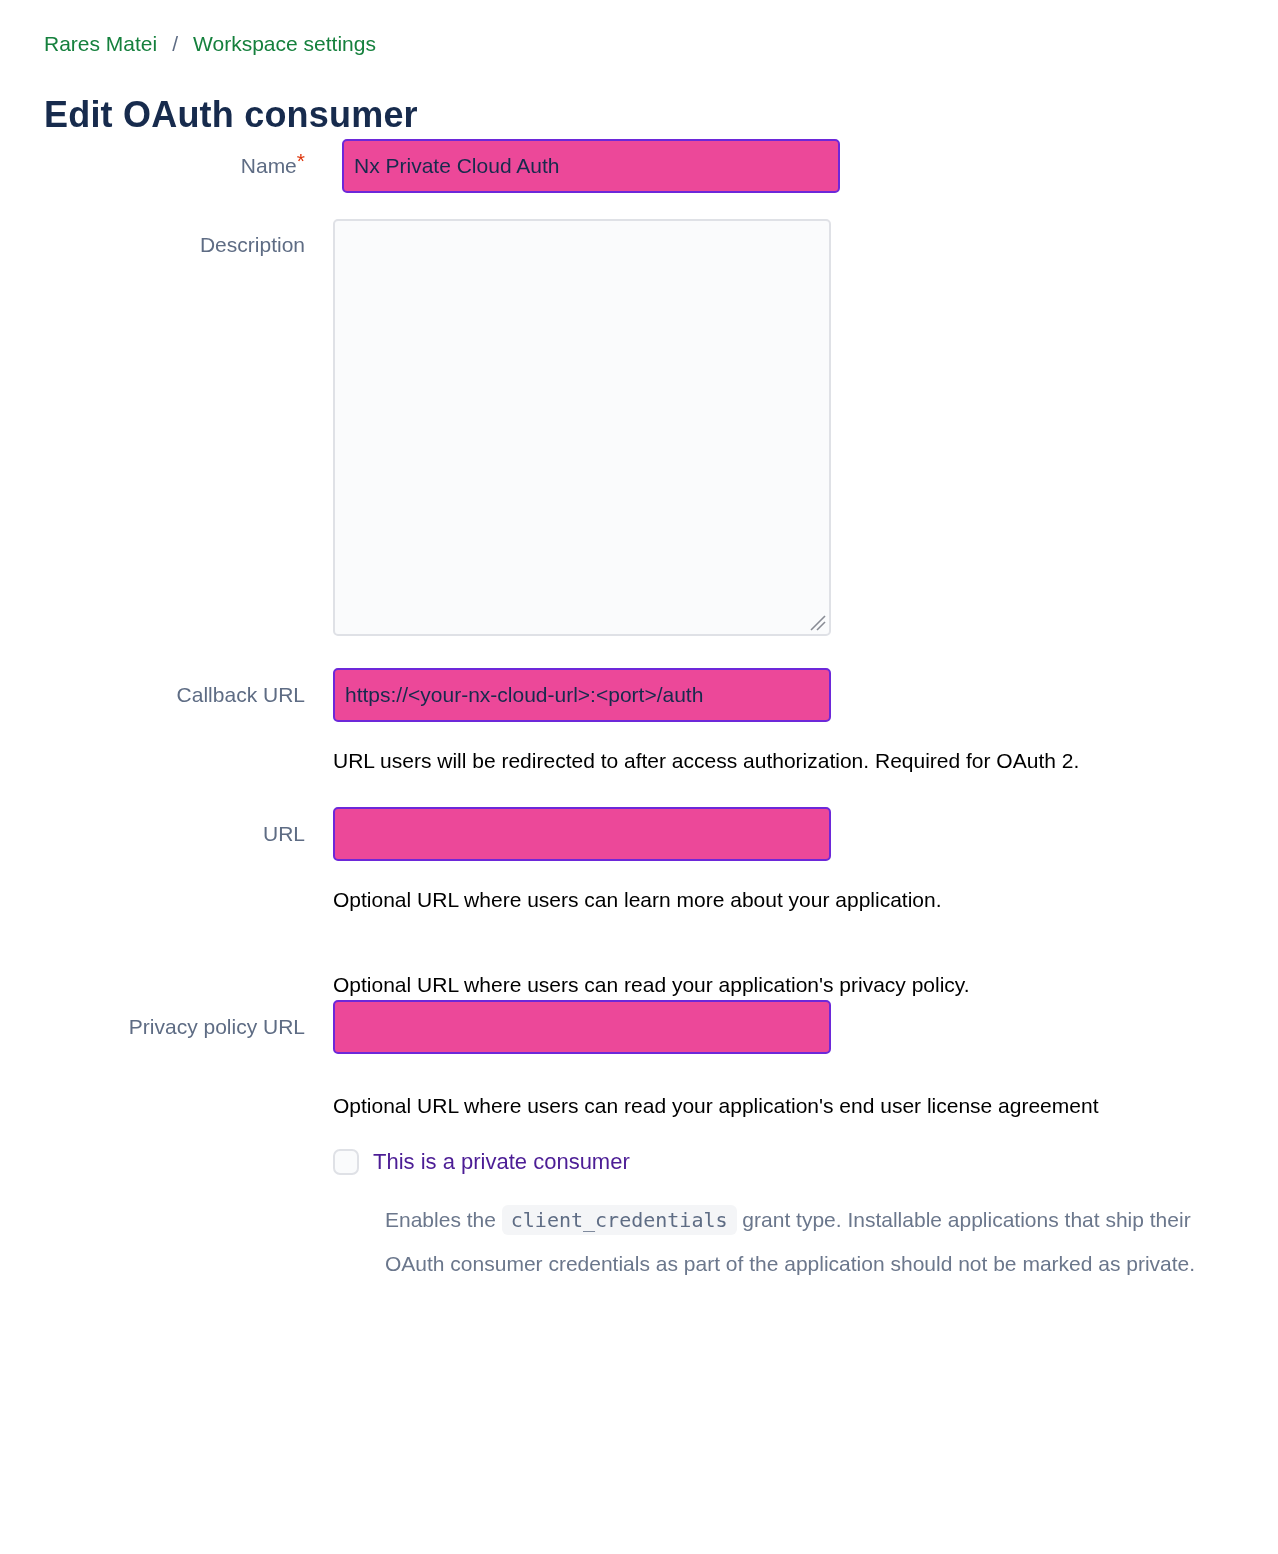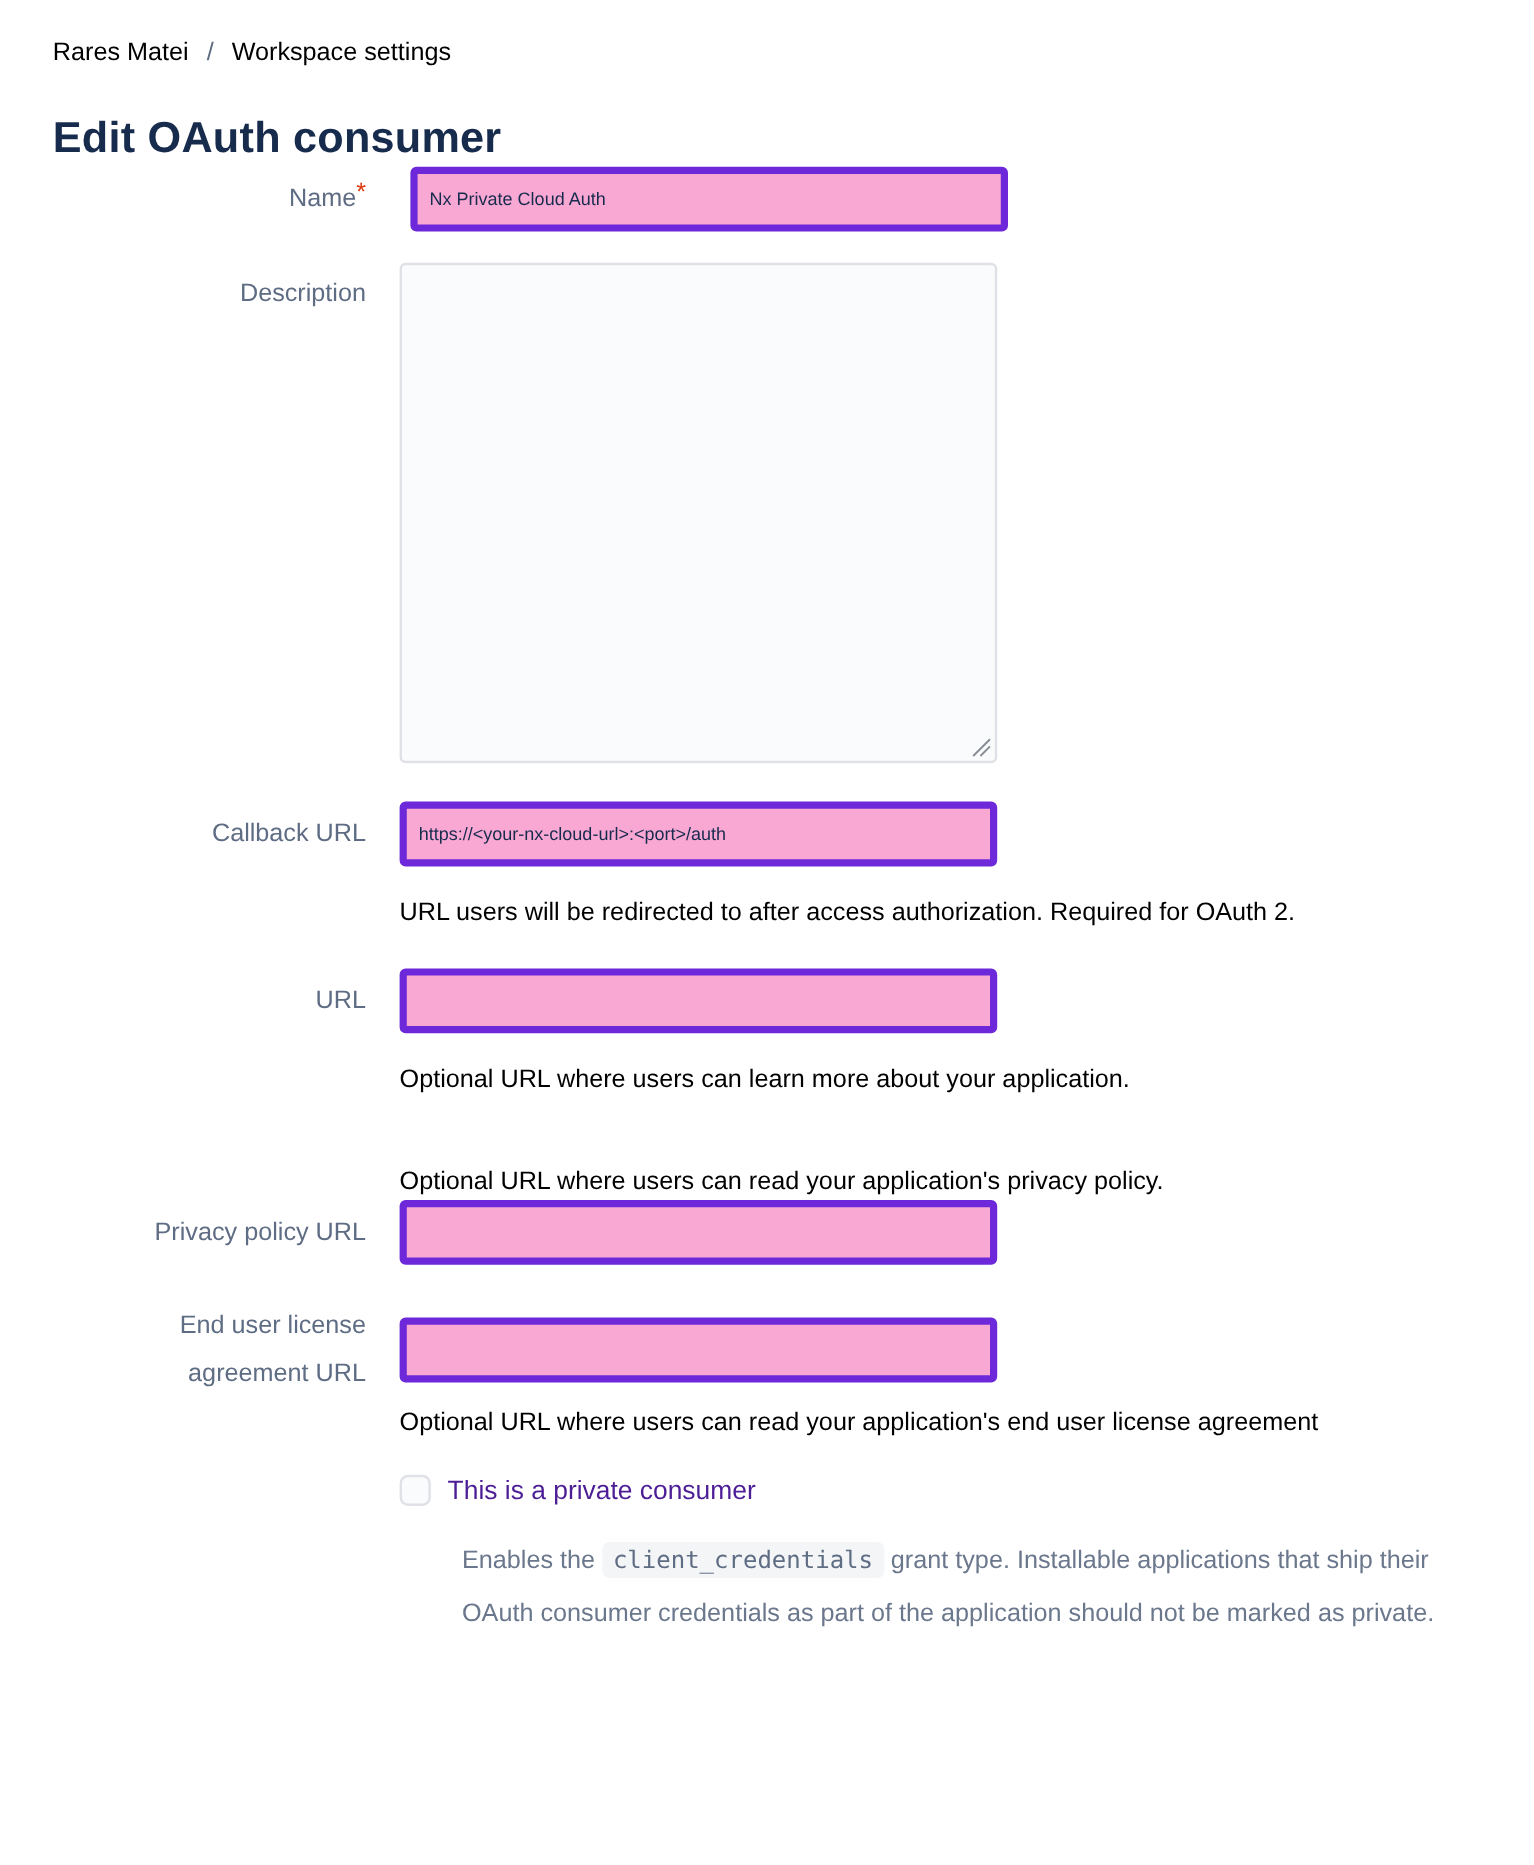--- a/index.html
+++ b/index.html
@@ -14,21 +14,21 @@
 
   
   .breadcrumb {
     display: flex;
     align-items: center;
     font-size: 21px;
     line-height: 28px;
     color: #5E6C84;
   }
   .breadcrumb a {
-    color: #000000;
+    color: #15803d;
     text-decoration: none;
     cursor: pointer;
   }
   .breadcrumb .sep { margin: 0 15px; color: #5E6C84; }
 
   
   h1.page-title {
     margin-top: 33px;
     font-size: 36px;
     line-height: 48px;
@@ -71,26 +71,26 @@
     text-align: right;
   }
   .row-name { margin-bottom: 26px; gap: 37px; }
   .row-desc { margin-bottom: 32px; }
   .field-group { margin-bottom: 31px; }
   .field-group.eula { margin-bottom: 28px; }
 
   input.text-input {
     width: 498px;
     height: 54px;
-    border: 6px solid #6d28d9;
+    border: 2px solid #6d28d9;
     border-radius: 5px;
-    background: #f9a8d4;
+    background: #ec4899;
     padding: 0 10px;
     font-family: "Liberation Sans", "DejaVu Sans", sans-serif;
-    font-size: 15px;
+    font-size: 21px;
     color: #172B4D;
     outline: none;
     white-space: nowrap;
     overflow: hidden;
     text-overflow: clip;
   }
   .textarea-wrap { position: relative; width: 498px; }
   textarea.text-area {
     display: block;
     width: 498px;
@@ -243,28 +243,20 @@
       <div class="field-label">
         <span class="lbl-text">Privacy policy URL</span>
       </div>
       <div>
         <input class="text-input" type="text" value="" style="">
       </div>
     </div>
   </div>
 
   <div class="field-group eula">
-    <div class="form-row">
-      <div class="field-label narrow">
-        <span class="lbl-text">End user license agreement URL</span>
-      </div>
-      <div>
-        <input class="text-input" type="text" value="" style="">
-      </div>
-    </div>
     <div class="form-row" style="margin-top: -4px;">
       <div></div>
       <div class="help-text" style="margin-top: 10px;">Optional URL where users can read your application's end user license agreement</div>
     </div>
   </div>
 
   <div class="checkbox-row">
     <div></div>
     <div class="checkbox-inner">
       <div class="checkbox-box"></div>

